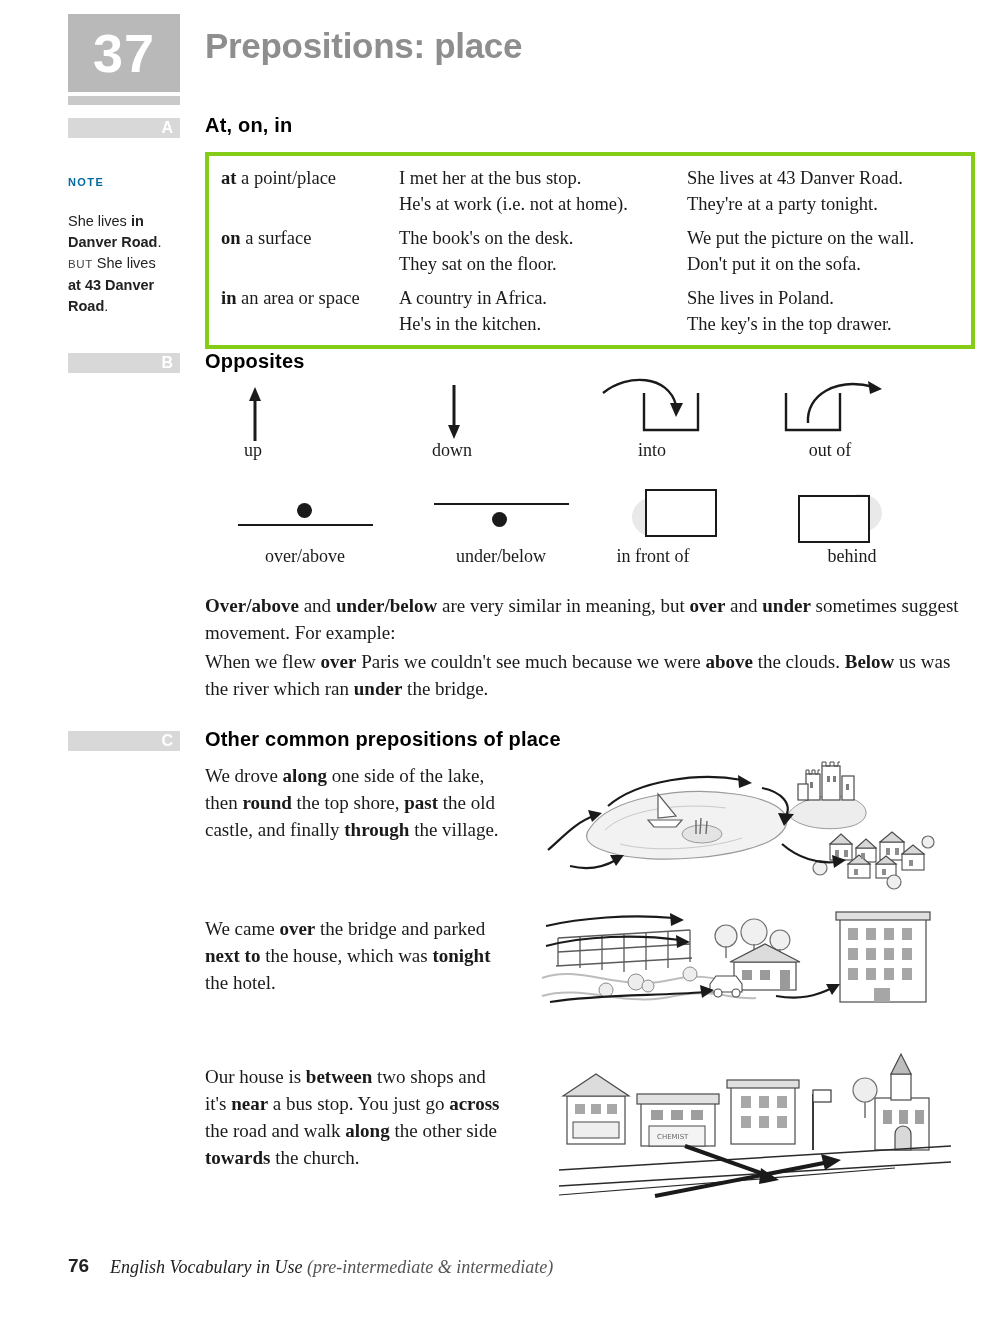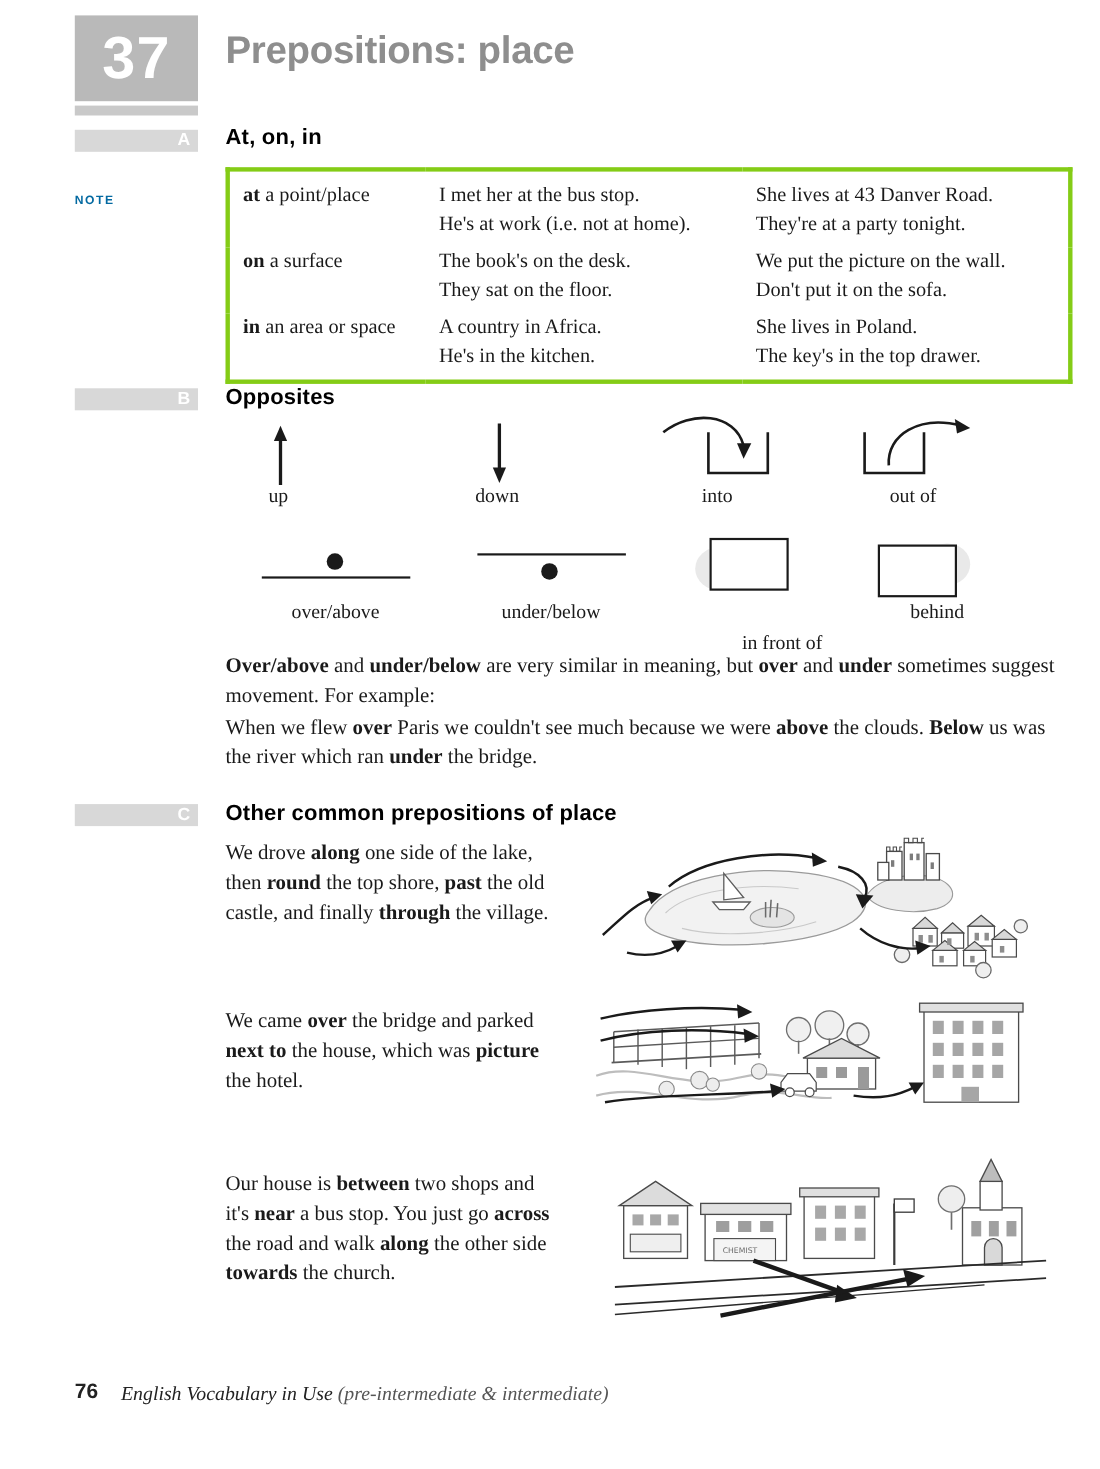--- a/index.html
+++ b/index.html
@@ -202,20 +202,28 @@
 
 <div class="unit-number-box">37</div>
 <div class="unit-number-bar"></div>
 <div class="unit-title">Prepositions: place</div>
 
 <div class="sec-marker" style="left:68px; top:118px;">A</div>
 <div class="sec-title" style="left:205px; top:114px;">At, on, in</div>
 
 <div class="note-block">
   <div class="note-label">NOTE</div>
+  <div>
+    <span>She lives </span><b>in</b><br>
+    <b>Danver Road</b><span>.</span><br>
+    <span class="note-but">BUT</span>
+    <span>She lives</span><br>
+    <b>at 43 Danver</b><br>
+    <b>Road</b><span>.</span>
+  </div>
 </div>
 
 <table class="prep-table">
   <tbody>
       <tr>
     <td style="width:178px;">
       <div class="cell-pad">
         <div class="line"><b>at</b><span> a point/place</span></div>
       </div>
     </td>
@@ -305,21 +313,21 @@
 <div class="dot" style="left:297px; top:503px;"></div>
 <div class="hline" style="left:238px; top:524px; width:135px;"></div>
 <div class="opp-label" style="left:225px; top:546px;">over/above</div>
 
 <div class="hline" style="left:434px; top:503px; width:135px;"></div>
 <div class="dot" style="left:492px; top:512px;"></div>
 <div class="opp-label" style="left:421px; top:546px;">under/below</div>
 
 <div class="box-gray" style="left:632px; top:497px; width:46px; height:40px;"></div>
 <div class="box-solid" style="left:645px; top:489px; width:68px; height:44px;"></div>
-<div class="opp-label" style="left:631px; top:546px;margin-top:28px;">in front of</div>
+<div class="opp-label" style="left:573px; top:546px;">in front of</div>
 
 <div class="box-gray" style="left:840px; top:494px; width:42px; height:38px;"></div>
 <div class="box-solid" style="left:798px; top:495px; width:68px; height:44px;"></div>
 <div class="opp-label" style="left:772px; top:546px;">behind</div>
 
 <div class="body-par" style="left:205px; top:592px; width:770px;">
   <b>Over/above</b><span> and </span><b>under/below</b><span> are very similar in meaning, but </span><b>over</b><span> and </span><b>under</b><span> sometimes suggest movement. For example:</span>
 </div>
 
 <div class="body-par" style="left:205px; top:648px; width:770px;">
@@ -400,21 +408,21 @@
   <polygon points="222,25 208,17 209,30" fill="#1a1a1a"></polygon>
   <path d="M232 30 C 252 34, 262 46, 256 58" fill="none" stroke="#1a1a1a" stroke-width="2.2"></path>
   <polygon points="254,68 264,56 248,55" fill="#1a1a1a"></polygon>
   <path d="M252 86 C 268 100, 288 106, 306 104" fill="none" stroke="#1a1a1a" stroke-width="2.2"></path>
   <polygon points="316,102 302,97 304,110" fill="#1a1a1a"></polygon>
   <path d="M40 108 C 56 112, 72 110, 86 102" fill="none" stroke="#1a1a1a" stroke-width="2.2"></path>
   <polygon points="94,97 80,97 86,108" fill="#1a1a1a"></polygon>
 </svg>
 
 <div class="cap-par" style="left:205px; top:915px;">
-  <span>We came </span><b>over</b><span> the bridge and parked </span><b>next to</b><span> the house, which was </span><b>picture</b><span> the hotel.</span>
+  <span>We came </span><b>over</b><span> the bridge and parked </span><b>next to</b><span> the house, which was </span><b>tonight</b><span> the hotel.</span>
 </div>
 
 <svg class="illus" style="left:540px; top:900px; width:410px; height:120px;" viewBox="0 0 410 120">
 
   <path d="M2 78 C 40 64, 80 92, 130 80 C 170 70, 190 86, 214 84" fill="none" stroke="#bdbdbd" stroke-width="2"></path>
   <path d="M2 96 C 44 84, 86 108, 134 96 C 172 88, 192 100, 216 98" fill="none" stroke="#bdbdbd" stroke-width="2"></path>
 
   <g stroke="#5a5a5a" stroke-width="1.3" fill="none">
     <line x1="18" y1="38" x2="150" y2="30"></line>
     <line x1="18" y1="52" x2="150" y2="44"></line>

